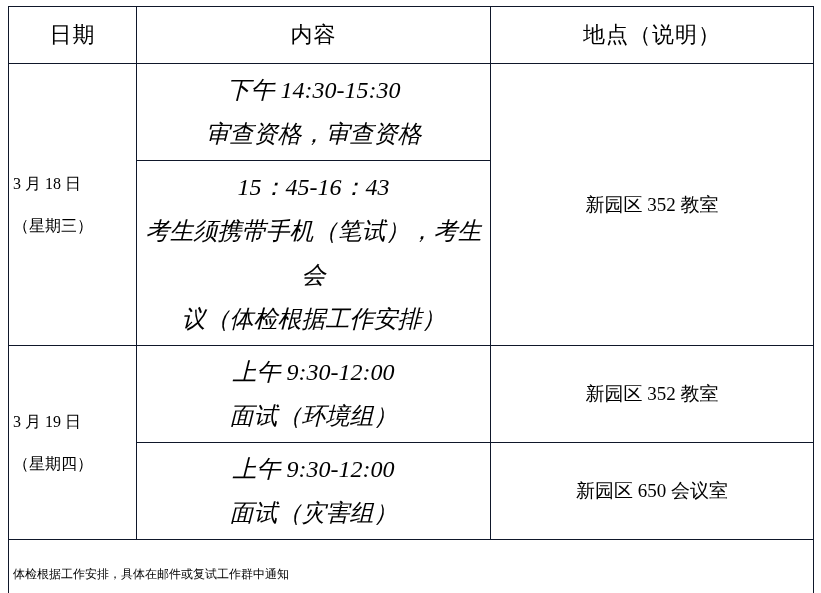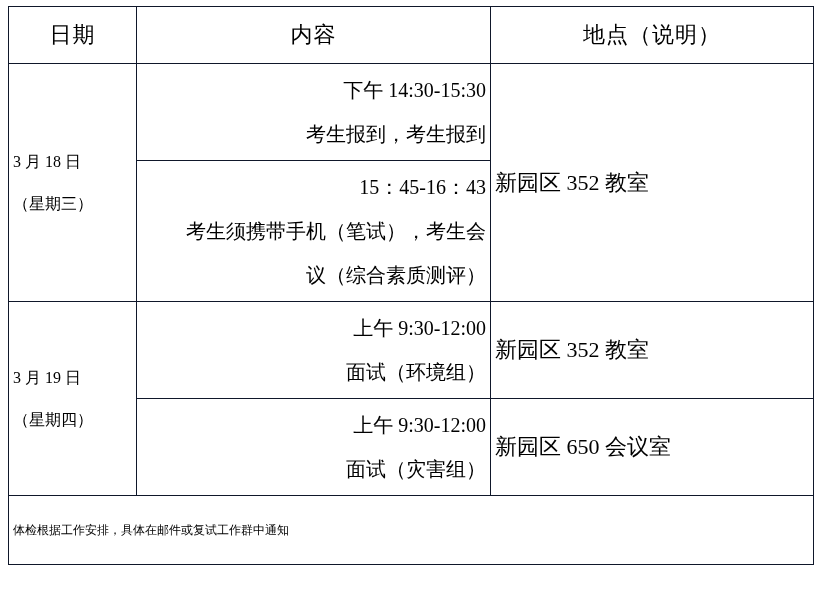--- a/index.html
+++ b/index.html
@@ -48,30 +48,32 @@
     text-align: left;
     font-size: 16px;
     padding: 0 0 0 10px;
     line-height: 42px;
   }
   .cell-date .line {
     display: block;
     white-space: nowrap;
   }
   .cell-content {
-    font-size: 20px;
+    font-size: 24px;
     padding: 14px 0 14px 14px;
     line-height: 44px;
-    text-align: right;
+    text-align: center;
+    font-style: italic;
   }
   .cell-content .line {
     display: block;
   }
   .cell-place {
-    font-size: 22px;
+    font-size: 19px;
+    text-align: center;
     line-height: 34px;
   }
   .cell-note {
     font-size: 12px;
     text-align: left;
     padding: 0 0 0 14px;
     height: 60px;
     line-height: 60px;
     white-space: nowrap;
   }
@@ -95,29 +97,29 @@
     </thead>
     <tbody>
 
       <tr>
         <td class="cell-date" rowspan="2">
           <span class="line">3 月 18 日</span>
           <span class="line">（星期三）</span>
         </td>
         <td class="cell-content">
           <span class="line">下午 14:30-15:30</span>
-          <span class="line">考生报到，考生报到</span>
+          <span class="line">审查资格，审查资格</span>
         </td>
         <td class="cell-place" rowspan="2">新园区 352 教室</td>
       </tr>
       <tr>
         <td class="cell-content">
           <span class="line">15：45-16：43</span>
           <span class="line">考生须携带手机（笔试），考生会</span>
-          <span class="line">议（综合素质测评）</span>
+          <span class="line">议（体检根据工作安排）</span>
         </td>
       </tr>
 
       <tr>
         <td class="cell-date" rowspan="2">
           <span class="line">3 月 19 日</span>
           <span class="line">（星期四）</span>
         </td>
         <td class="cell-content">
           <span class="line">上午 9:30-12:00</span>

